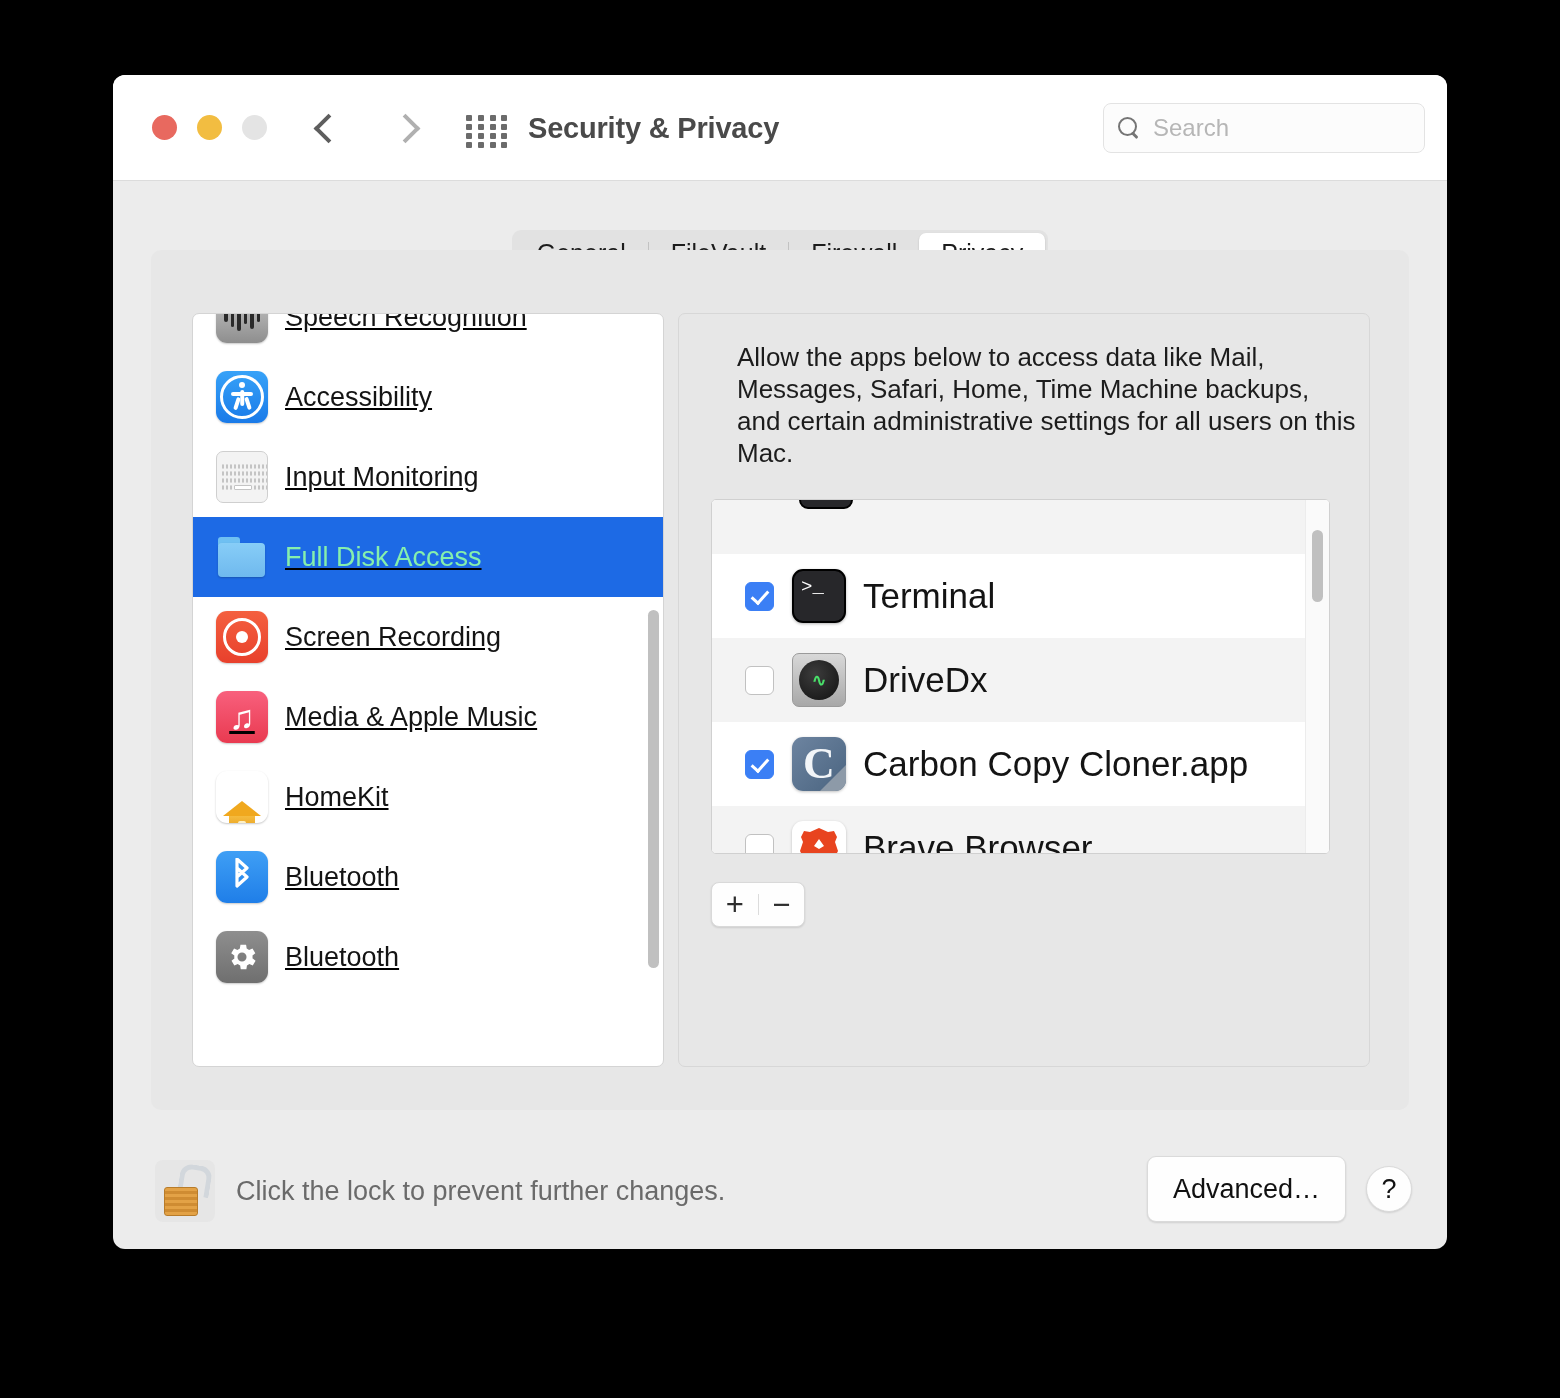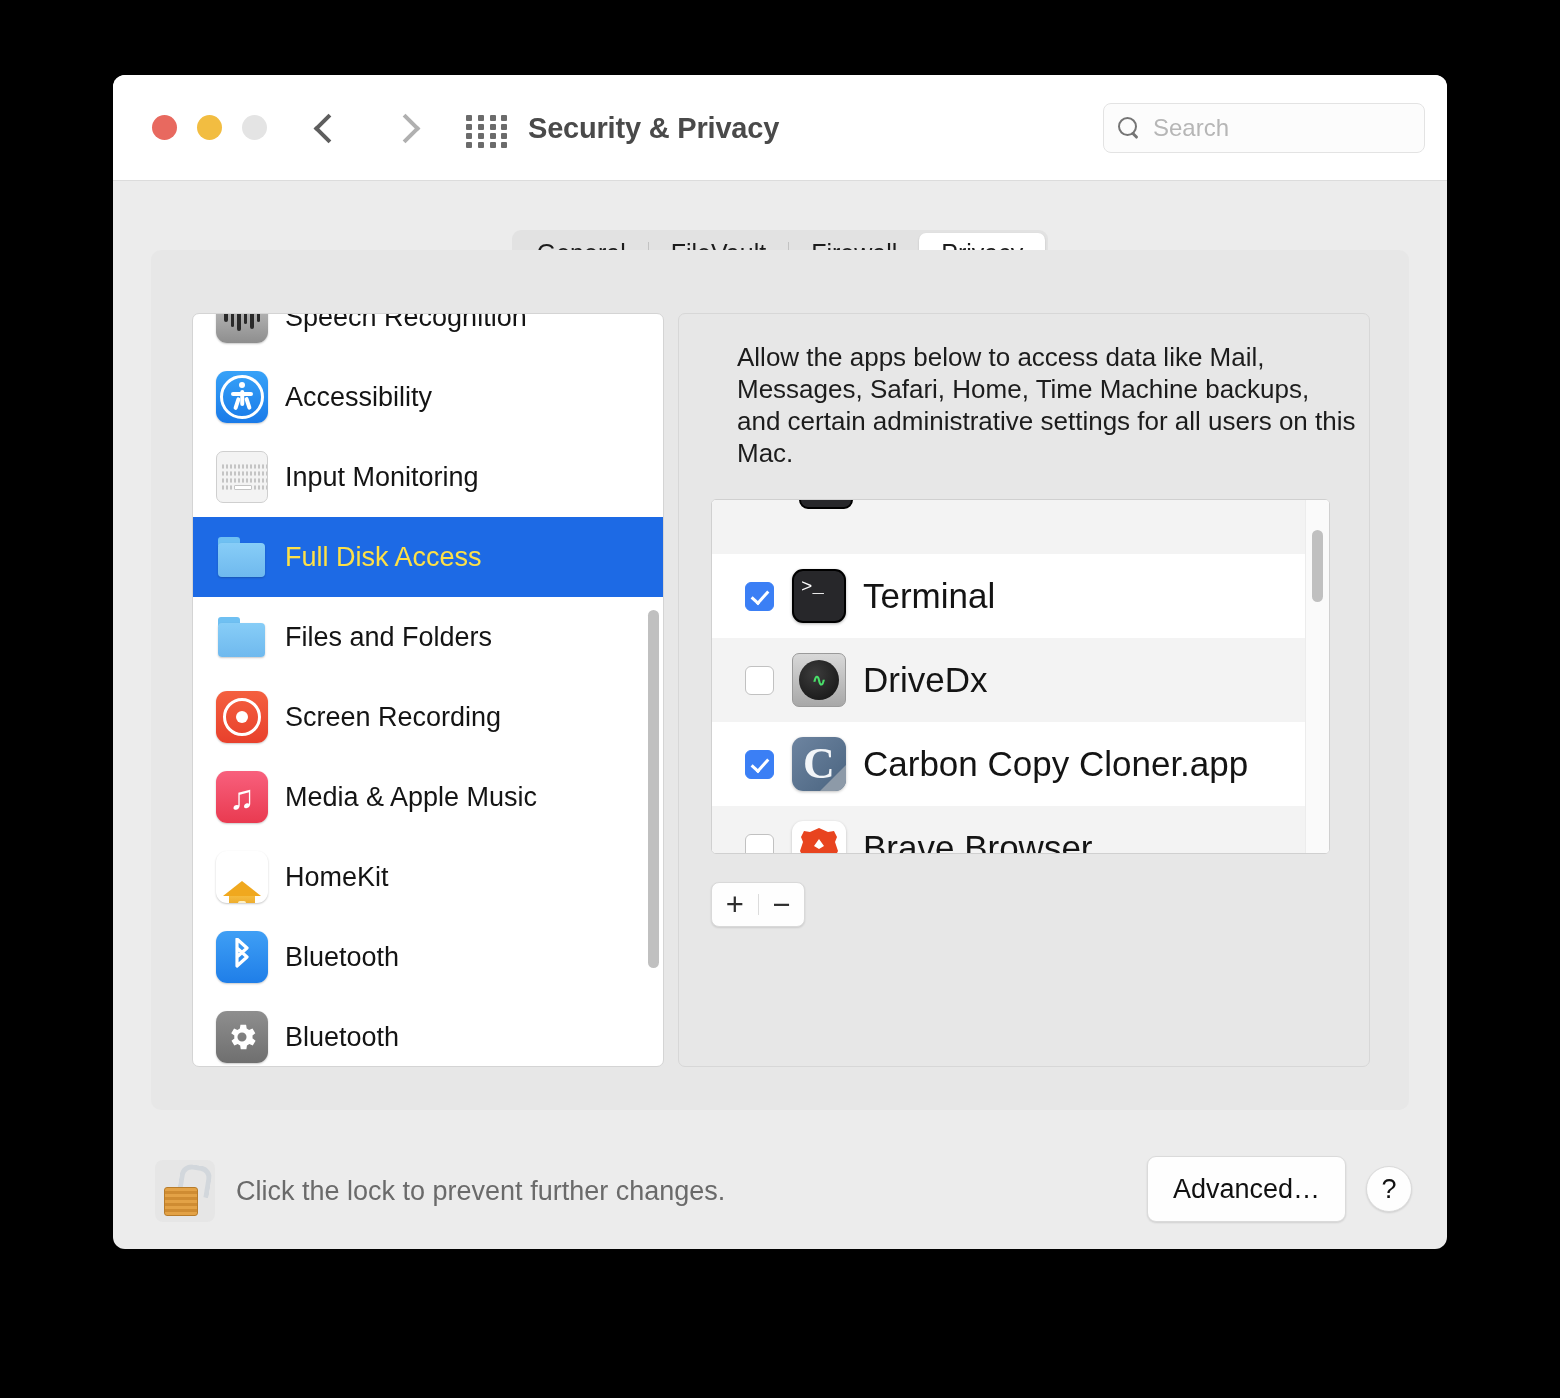--- a/index.html
+++ b/index.html
@@ -187,29 +187,30 @@
   .side-scroll {
     position: relative;
     margin-top: -37px;
   }
   .side-item {
     display: flex;
     align-items: center;
     height: 80px;
     padding-left: 23px;
     box-sizing: border-box;
+    text-decoration: underline;
   }
   .side-item.selected { background: #1d6ae5; }
   .side-label {
     margin-left: 17px;
     font-size: 27px;
     color: #141414;
     white-space: nowrap;
   }
-  .side-item.selected .side-label { color: #fde047; }
+  .side-item.selected .side-label { color: #86efac; }
   .side-ic {
     width: 52px; height: 52px;
     flex: none;
     border-radius: 11px;
     position: relative;
     overflow: hidden;
     box-shadow: 0 1px 2px rgba(0,0,0,0.22);
   }
 
   
@@ -737,27 +738,20 @@
         </div>
 
         <div class="side-item selected">
           <span class="side-ic ic-folder">
             <span class="tab-top"></span>
               <span class="body"></span>
           </span>
           <span class="side-label">Full Disk Access</span>
         </div>
 
-        <div class="side-item">
-          <span class="side-ic ic-folder">
-            <span class="tab-top"></span>
-              <span class="body"></span>
-          </span>
-          <span class="side-label">Files and Folders</span>
-        </div>
 
         <div class="side-item">
           <span class="side-ic ic-rec">
               <span class="o"></span>
             </span>
           <span class="side-label">Screen Recording</span>
         </div>
 
         <div class="side-item">
           <span class="side-ic ic-music">♫</span>

